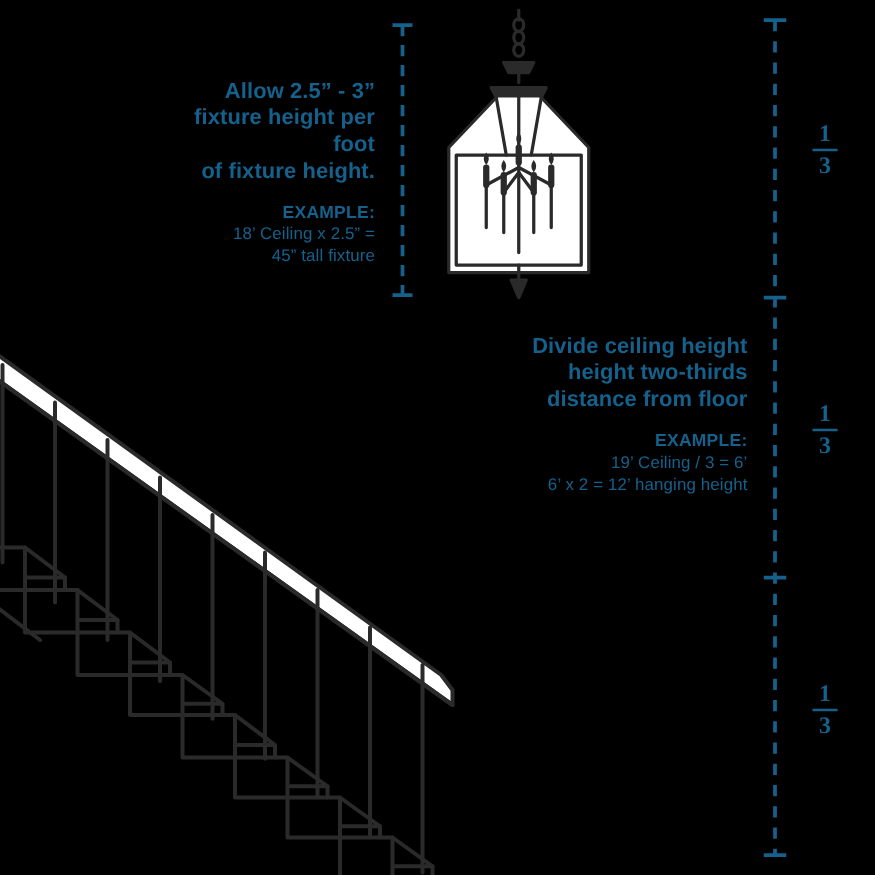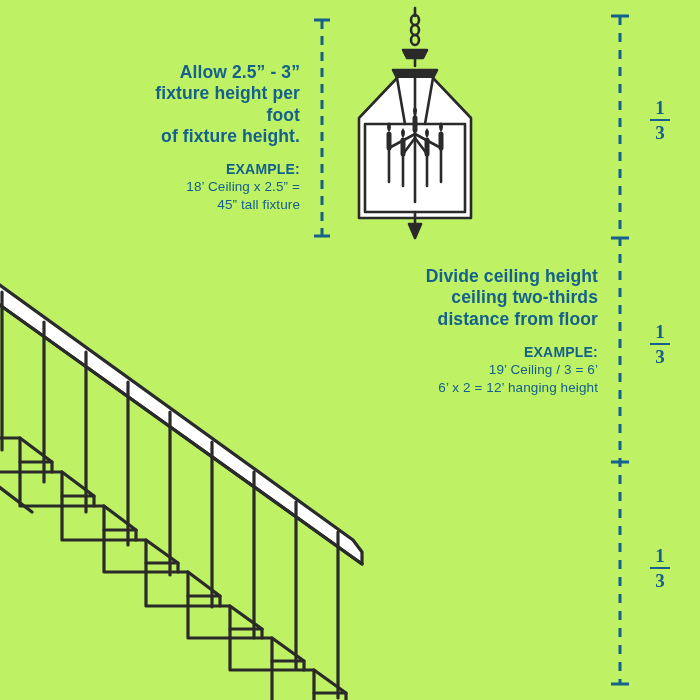--- a/index.html
+++ b/index.html
@@ -7,21 +7,21 @@
     padding: 0;
     background: #ffffff;
   }
   body {
     font-family: "Liberation Sans", sans-serif;
   }
   #stage {
     position: relative;
     width: 700px;
     height: 700px;
-    background: #bef264;
+    background: #000000;
     overflow: hidden;
   }
   .abs { position: absolute; }
 
   
   .callout {
     position: absolute;
     color: #15618c;
     text-align: right;
     line-height: 1.22;
@@ -196,21 +196,21 @@
     <div class="main">Allow 2.5” - 3”</div>
     <div class="main">fixture height per foot</div>
     <div class="main">of fixture height.</div>
     <div class="ex-label">EXAMPLE:</div>
     <div class="ex-line">18’ Ceiling x 2.5” =</div>
     <div class="ex-line">45” tall fixture</div>
   </div>
 
   <div class="callout" style="left:380px; top:266px; width:218px;">
     <div class="main">Divide ceiling height</div>
-    <div class="main">ceiling two-thirds</div>
+    <div class="main">height two-thirds</div>
     <div class="main">distance from floor</div>
     <div class="ex-label">EXAMPLE:</div>
     <div class="ex-line">19’ Ceiling / 3 = 6’</div>
     <div class="ex-line">6’ x 2 = 12’ hanging height</div>
   </div>
 
   <div class="frac" style="left:650px; top:98px;">
     <span class="num">1</span>
     <span class="bar"></span>
     <span class="den">3</span>

